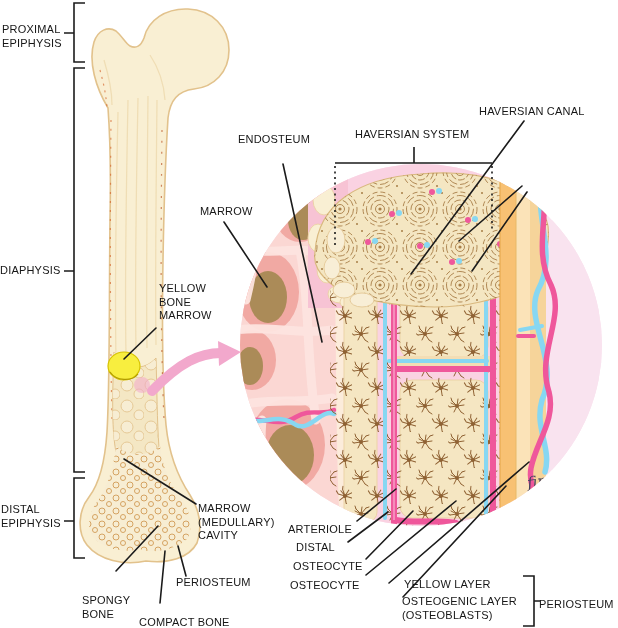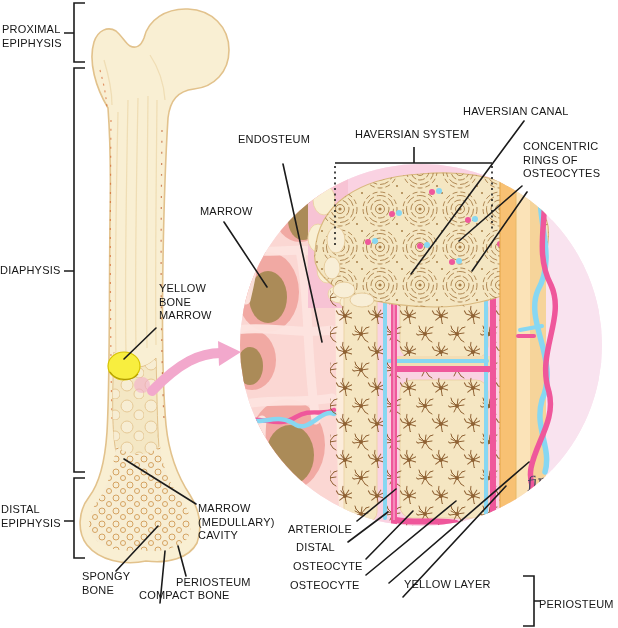--- a/index.html
+++ b/index.html
@@ -274,31 +274,30 @@
 EPIPHYSIS</div>
   <div class="lbl" style="left:0px;top:264px">DIAPHYSIS</div>
   <div class="lbl" style="left:1px;top:503px">DISTAL
 EPIPHYSIS</div>
   <div class="lbl" style="left:159px;top:282px">YELLOW
 BONE
 MARROW</div>
   <div class="lbl" style="left:198px;top:502px">MARROW
 (MEDULLARY)
 CAVITY</div>
-  <div class="lbl" style="left:82px;top:570px">SPONGY
+  <div class="lbl" style="left:82px;top:594px">SPONGY
 BONE</div>
   <div class="lbl" style="left:176px;top:576px">PERIOSTEUM</div>
-  <div class="lbl" style="left:139px;top:589px">COMPACT BONE</div>
+  <div class="lbl" style="left:139px;top:616px">COMPACT BONE</div>
 
   <div class="lbl" style="left:238px;top:133px">ENDOSTEUM</div>
   <div class="lbl" style="left:200px;top:205px">MARROW</div>
   <div class="lbl" style="left:355px;top:128px">HAVERSIAN SYSTEM</div>
-  <div class="lbl" style="left:463px;top:105px">HAVERSIAN CANAL</div>
-  <div class="lbl" style="left:523px;top:140px">CONCENTRIC
-RINGS OF
-OSTEOCYTES</div>
+  <div class="lbl" style="left:479px;top:105px">HAVERSIAN CANAL</div>
   <div class="lbl" style="left:288px;top:523px">ARTERIOLE</div>
   <div class="lbl" style="left:296px;top:541px">DISTAL</div>
   <div class="lbl" style="left:293px;top:560px">OSTEOCYTE</div>
   <div class="lbl" style="left:290px;top:579px">OSTEOCYTE</div>
   <div class="lbl" style="left:404px;top:578px">YELLOW LAYER</div>
+  <div class="lbl" style="left:402px;top:595px">OSTEOGENIC LAYER
+(OSTEOBLASTS)</div>
   <div class="lbl" style="left:539px;top:598px">PERIOSTEUM</div>
 </div>
 
 </body></html>

